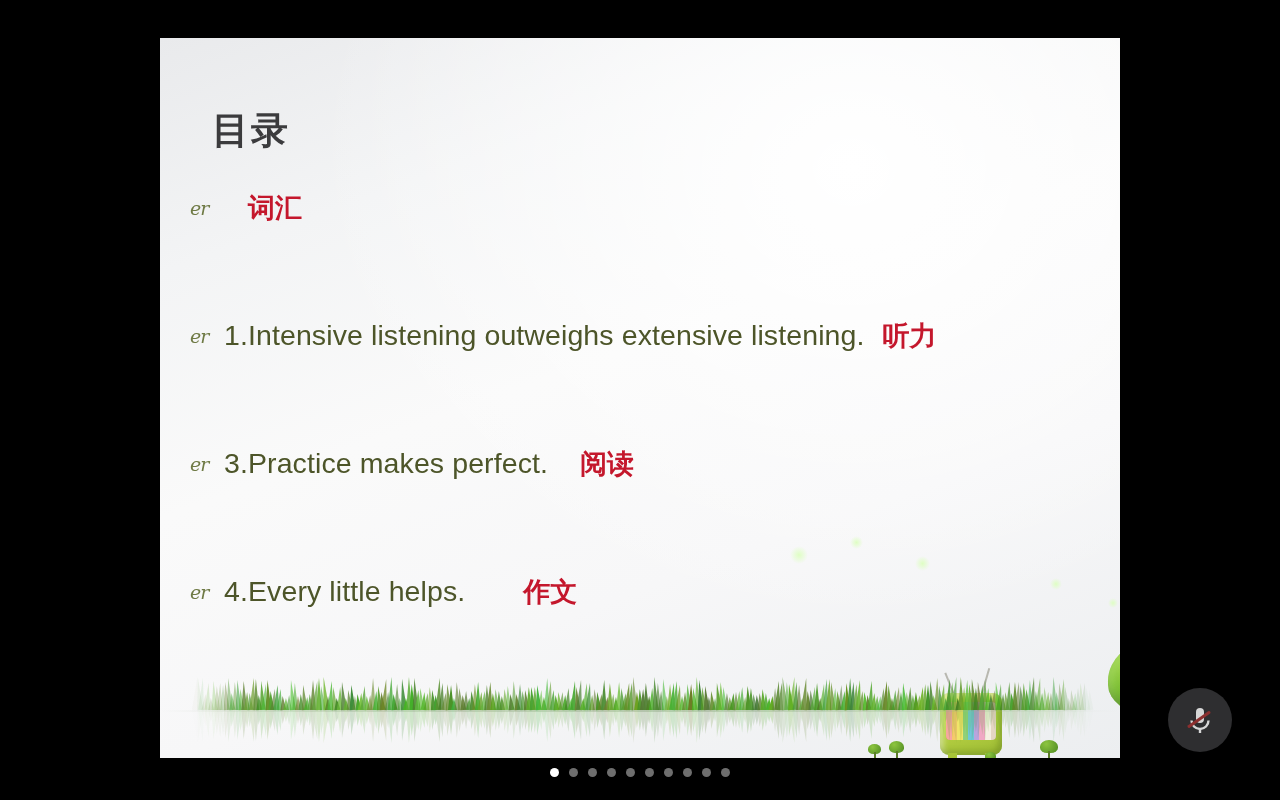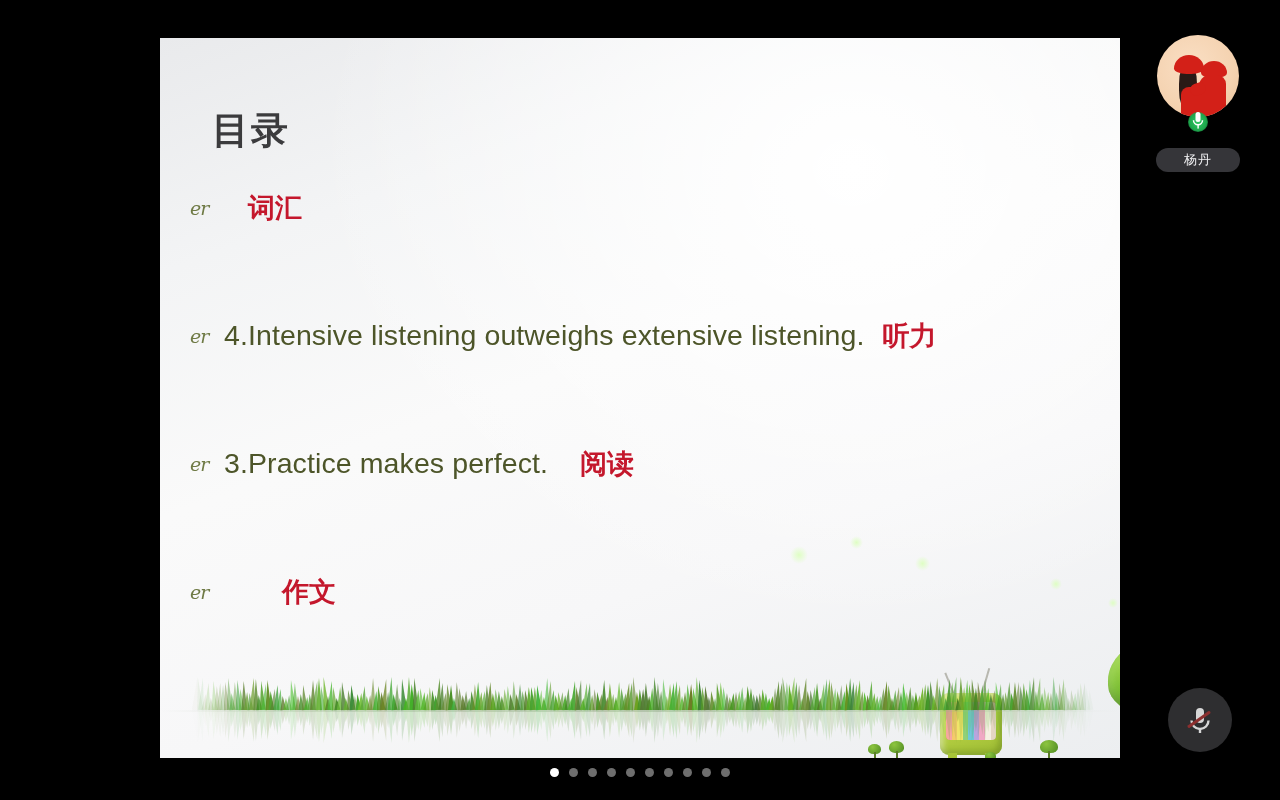--- a/index.html
+++ b/index.html
@@ -167,34 +167,35 @@
     <div class="toc">
 
       <div class="toc-row">
         <span class="bullet">er</span>
         <span class="gap-a"></span>
         <span class="toc-cn">词汇</span>
       </div>
 
       <div class="toc-row">
         <span class="bullet">er</span>
-        <span class="toc-en">4.Intensive listening outweighs extensive listening.</span>
+        <span class="toc-en">1.Intensive listening outweighs extensive listening.</span>
         <span class="gap-b"></span>
         <span class="toc-cn">听力</span>
       </div>
 
       <div class="toc-row">
         <span class="bullet">er</span>
         <span class="toc-en">3.Practice makes perfect.</span>
         <span class="gap-c"></span>
         <span class="toc-cn">阅读</span>
       </div>
 
       <div class="toc-row">
         <span class="bullet">er</span>
+        <span class="toc-en">4.Every little helps.</span>
         <span class="gap-d"></span>
         <span class="toc-cn">作文</span>
       </div>
 
     </div>
 
     <div class="tree">
       <div class="tree-crown" id="crown"></div>
 
     </div>
@@ -834,43 +835,20 @@
         </div>
     </div>
 
     <div class="sparkle" style="left:630px; top:508px; width:18px; height:18px;"></div>
     <div class="sparkle" style="left:690px; top:498px; width:13px; height:13px;"></div>
     <div class="sparkle" style="left:755px; top:518px; width:15px; height:15px;"></div>
     <div class="sparkle" style="left:890px; top:540px; width:12px; height:12px;"></div>
     <div class="sparkle" style="left:948px; top:560px; width:10px; height:10px;"></div>
   </div>
 
-  <div class="participant">
-    <div class="avatar">
-
-      <div class="fig-hair" style="left:22px; top:28px; width:18px; height:46px;"></div>
-      <div class="fig fig-hat" style="left:17px; top:20px; width:30px; height:19px;"></div>
-      <div class="fig" style="left:24px; top:52px; width:26px; height:32px; border-radius:8px 8px 0 0;"></div>
-
-      <div class="fig fig-hat" style="left:44px; top:26px; width:26px; height:17px;"></div>
-      <div class="fig" style="left:42px; top:40px; width:27px; height:44px; border-radius:11px 9px 0 0;"></div>
-      <div class="fig" style="left:33px; top:48px; width:16px; height:12px; border-radius:7px; transform:rotate(-18deg);"></div>
-    </div>
-
-    <div class="mic-badge">
-      <div class="glow"></div>
-      <svg width="12" height="20" viewBox="0 0 12 20" style="position:relative;">
-        <rect x="3.5" y="1" width="5" height="10" rx="2.5" fill="#ffffff"></rect>
-        <path d="M1.5 9.2a4.5 4.5 0 0 0 9 0" fill="none" stroke="#ffffff" stroke-width="1.5"></path>
-        <rect x="5.4" y="13.6" width="1.4" height="4" fill="#ffffff"></rect>
-      </svg>
-    </div>
-
-    <div class="name-pill">杨丹</div>
-  </div>
 
   <div class="mute-btn">
     <svg width="30" height="32" viewBox="0 0 30 32">
       <rect x="11" y="4" width="8" height="15" rx="4" fill="#d6d6d6"></rect>
       <path d="M6.5 16.5a8.5 8.5 0 0 0 17 0" fill="none" stroke="#d6d6d6" stroke-width="2.4"></path>
       <rect x="13.8" y="24" width="2.4" height="5" fill="#d6d6d6"></rect>
       <line x1="4" y1="22.5" x2="24" y2="8.5" stroke="#8c2f2f" stroke-width="3" stroke-linecap="round"></line>
     </svg>
   </div>
 

